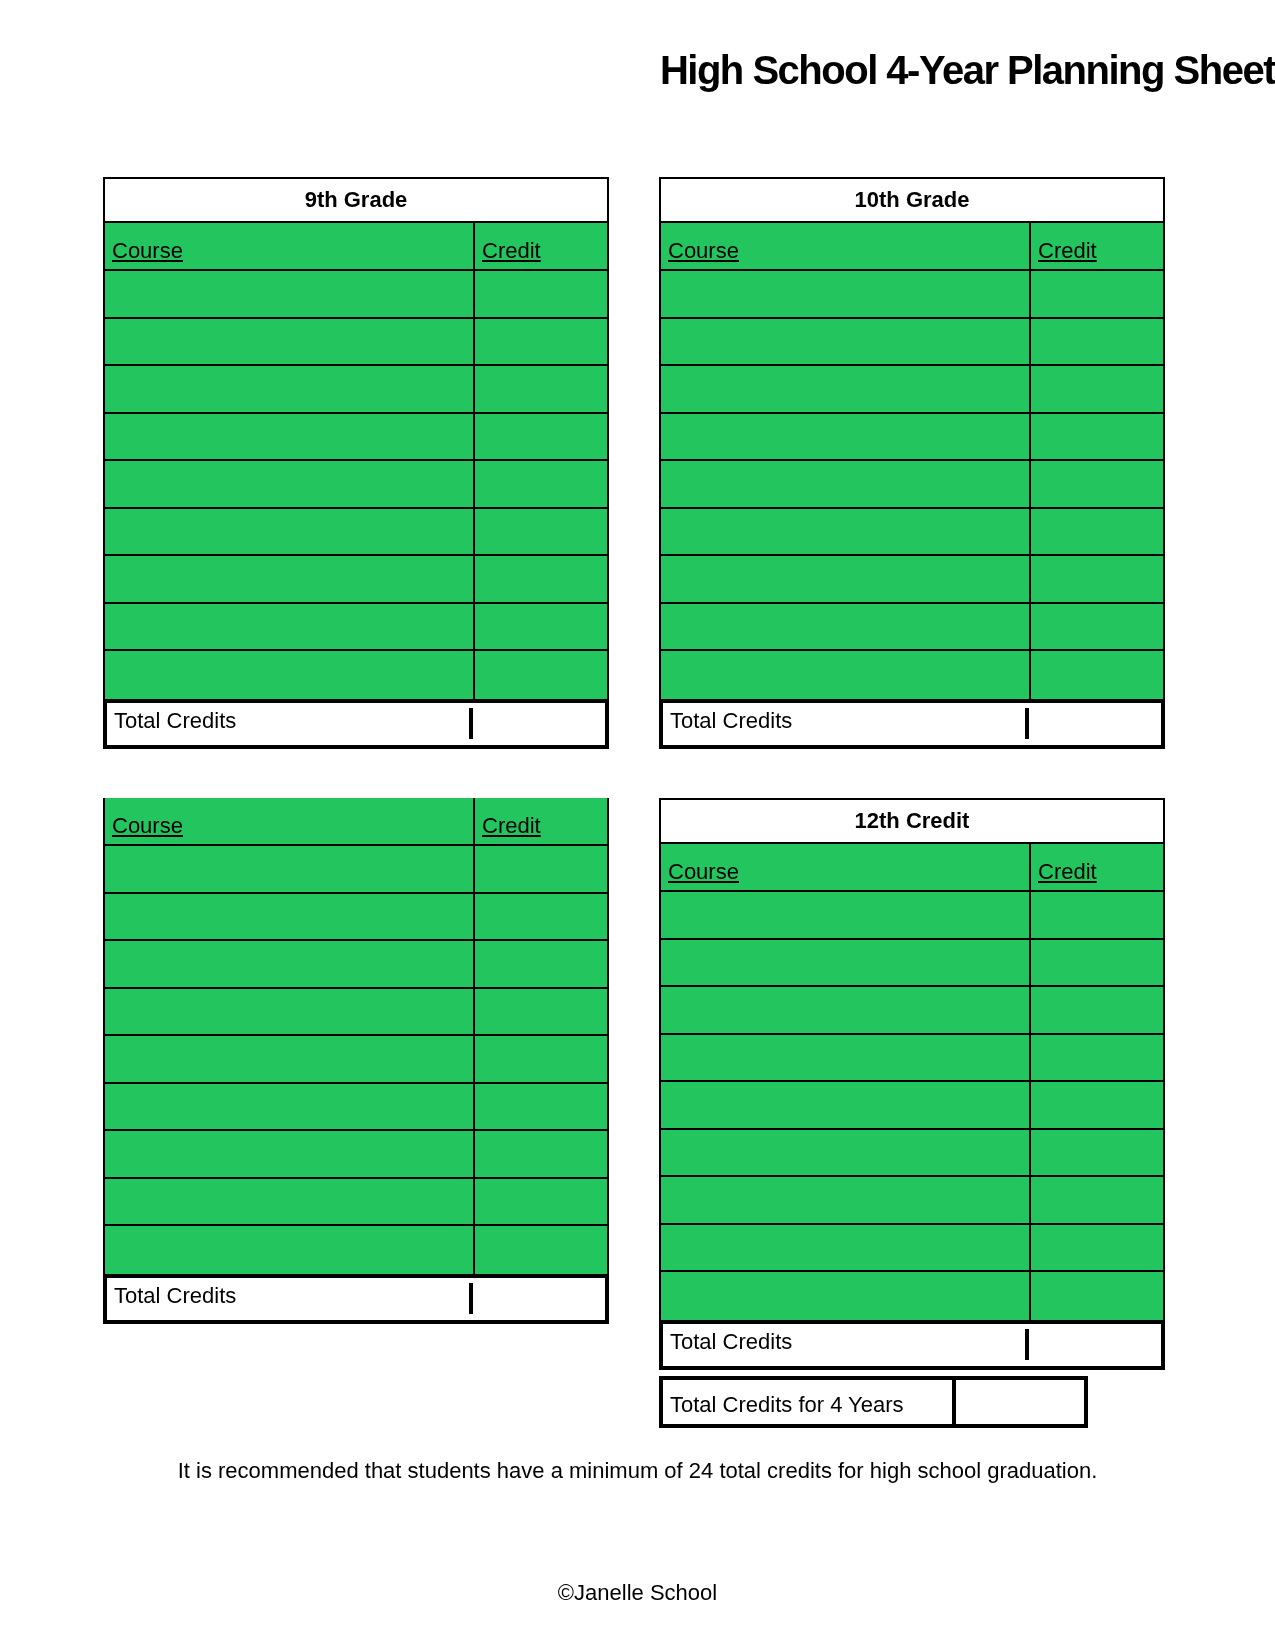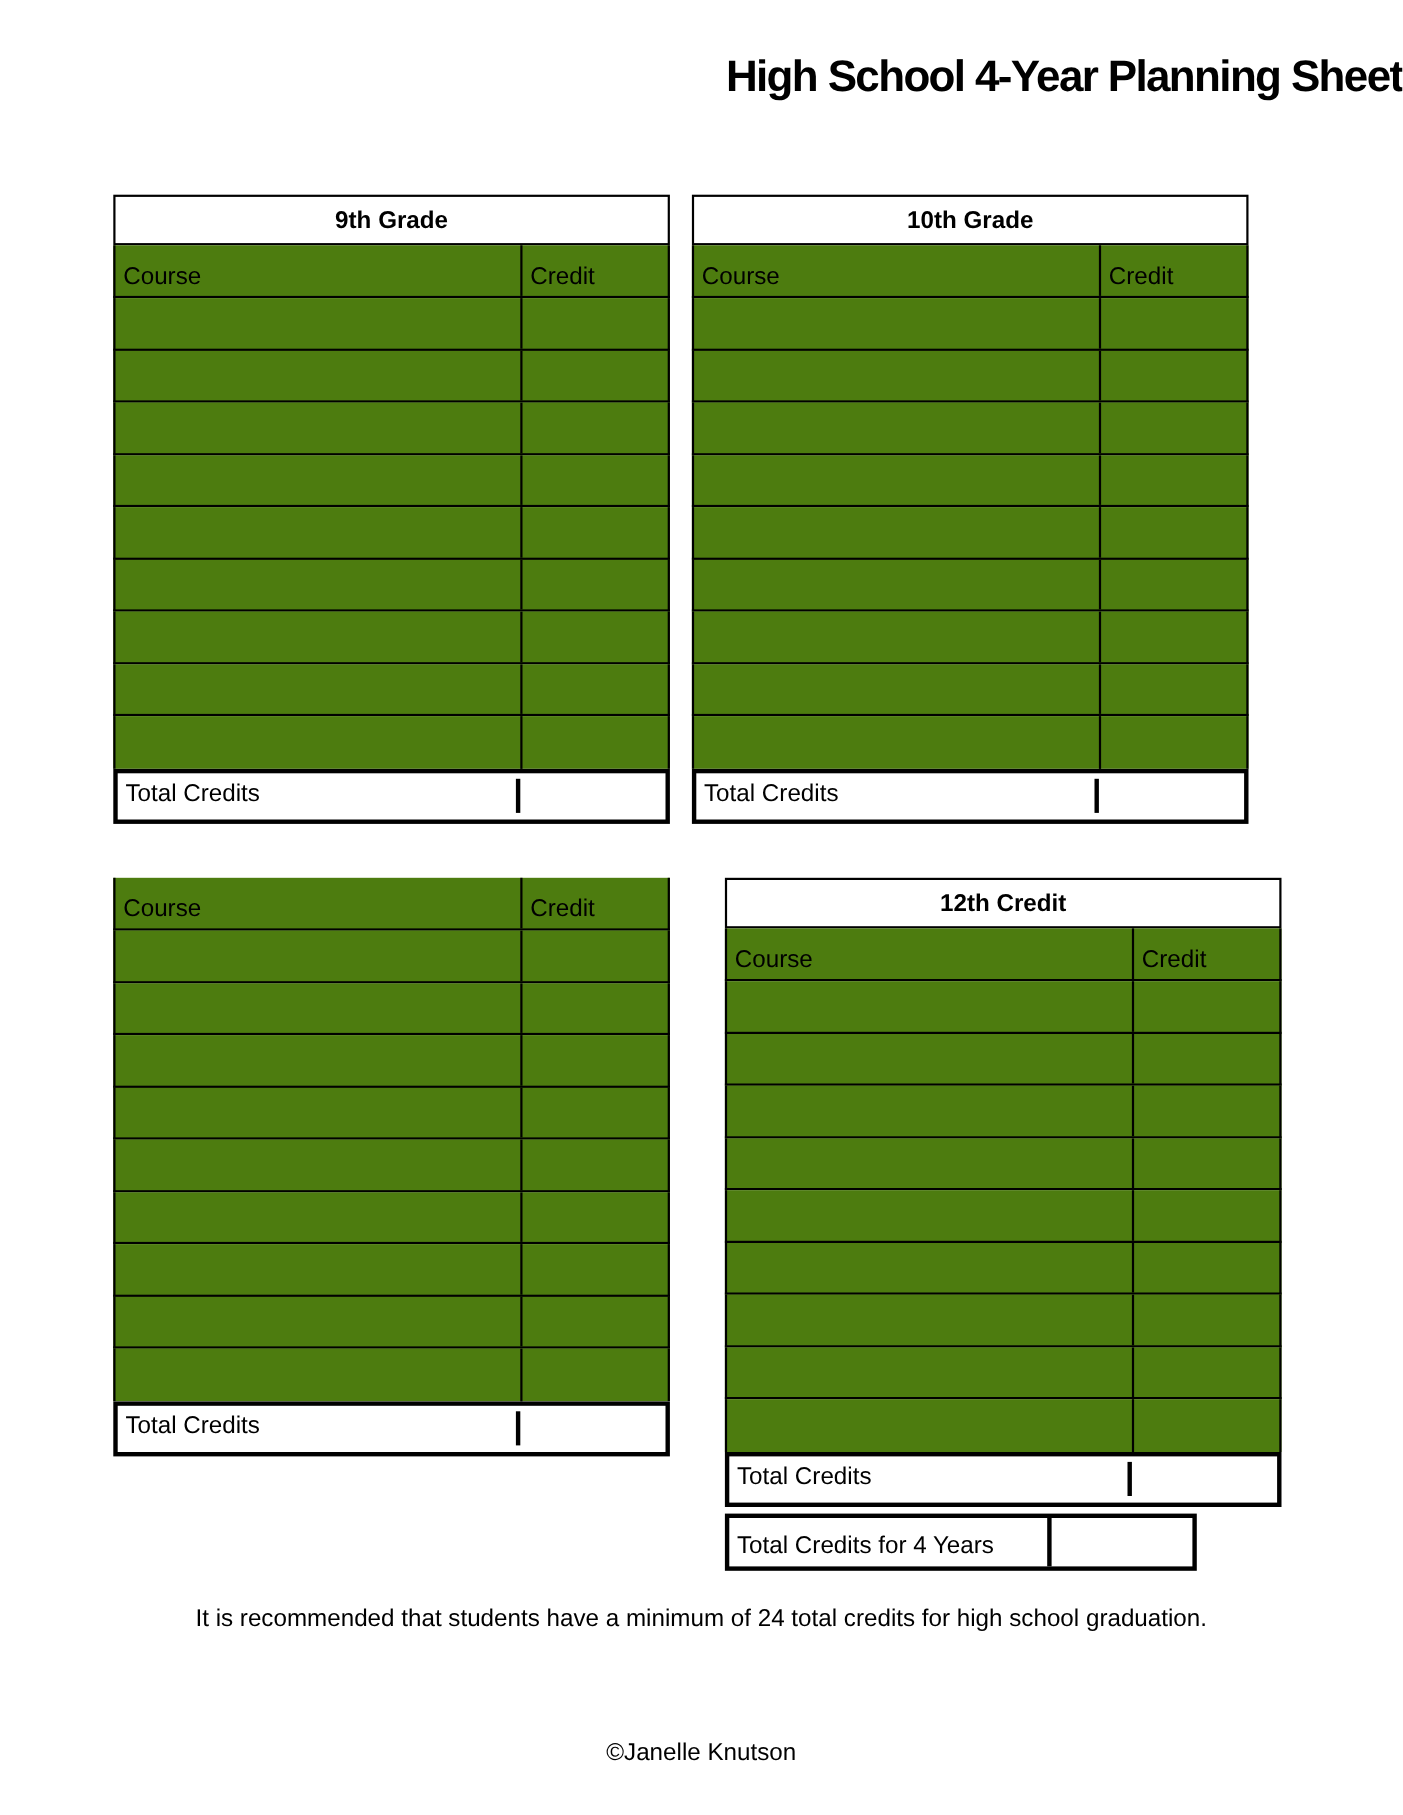--- a/index.html
+++ b/index.html
@@ -12,38 +12,39 @@
   .page { position: relative; width: 1275px; height: 1650px; overflow: hidden; background: #ffffff; }
 
   .title {
     position: absolute; top: 48px; left: 0; width: 100%;
     text-align: right;
     font-size: 40px; font-weight: bold; letter-spacing: -1.5px;
   }
 
   .grade-table { position: absolute; width: 506px; margin-top: 32px; }
   .pos-0 { left: 103px; top: 145px; }
-  .pos-1 { left: 629px; top: 145px; }
+  .pos-1 { left: 659px; top: 145px; }
   .pos-2 { left: 103px; top: 766px; }
   .pos-3 { left: 659px; top: 766px; }
 
   .grade-header {
     height: 46px;
     border: 2px solid #000;
     display: flex; align-items: center; justify-content: center;
     font-weight: bold; font-size: 22px;
   }
 
   .row {
     display: flex;
     height: 48px;
     border-left: 2px solid #000;
     border-right: 2px solid #000;
     border-bottom: 2px solid #000;
-    background: #4d7c0f;
+    background: #22c55e;
+    text-decoration: underline;
   }
   .rows .row { height: 47.5px; }
   .rows .row:last-child { border-bottom: none; }
 
   .cell { font-size: 22px; display: flex; align-items: flex-end; padding: 0 0 5px 7px; }
   .cell.course { flex: 1; border-right: 2px solid #000; }
   .cell.credit { width: 132px; }
 
   .total-row {
     display: flex;
@@ -287,15 +288,15 @@
   </div>
 </div>
 
   <div class="grand-total">
     <div class="gt-label">Total Credits for 4 Years</div>
     <div class="gt-value"></div>
   </div>
 
   <div class="note">It is recommended that students have a minimum of 24 total credits for high school graduation.</div>
 
-  <div class="copyright">©Janelle Knutson</div>
+  <div class="copyright">©Janelle School</div>
 
 </div>
 
 </body></html>

